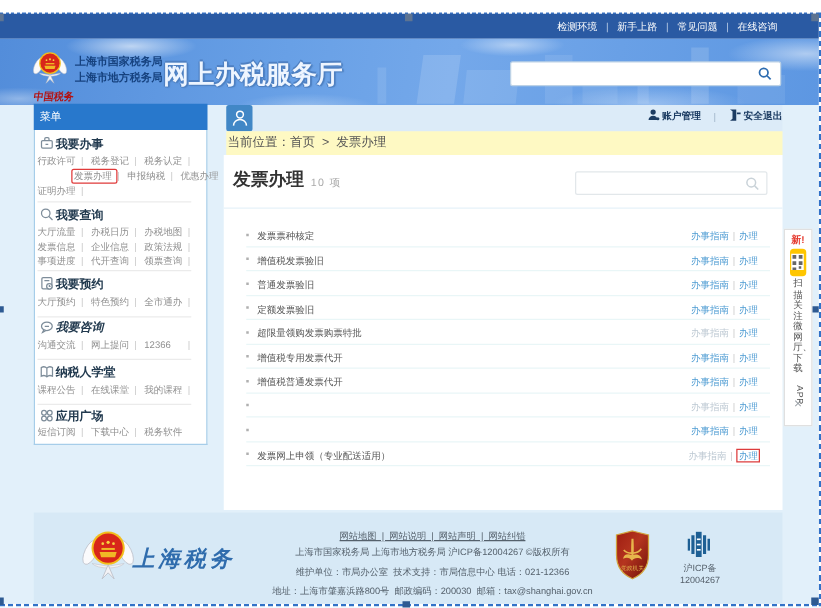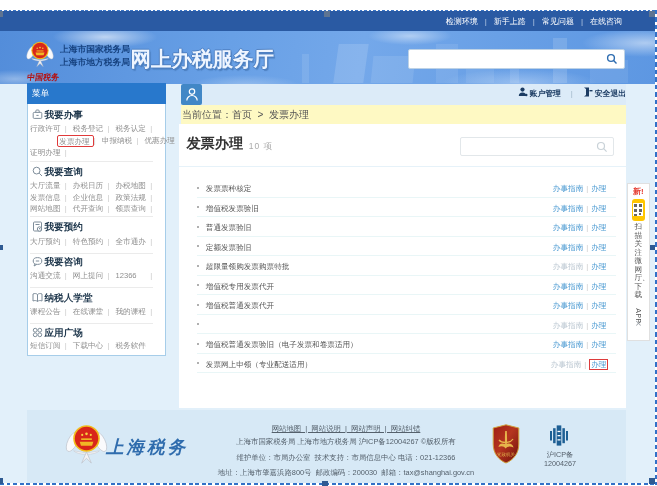--- a/index.html
+++ b/index.html
@@ -143,31 +143,31 @@
 <div class="abs sr" style="top:147.3px;"><span class="ci">证明办理</span><span class="cs">|</span></div>
 <div class="abs sd" style="top:161px;"></div>
 <div class="abs sh" style="top:166.2px;"><svg width="11" height="11" viewBox="0 0 11 11" stroke="#7e8d9a" stroke-width="1">
       <g fill="none">
         <circle cx="4.6" cy="4.6" r="3.4"></circle>
         <line x1="7.2" y1="7.2" x2="10" y2="10"></line>
       </g>
     </svg>我要查询</div>
 <div class="abs sr" style="top:180.3px;"><span class="ci">大厅流量</span><span class="cs">|</span><span class="ci">办税日历</span><span class="cs">|</span><span class="ci">办税地图</span><span class="cs">|</span></div>
 <div class="abs sr" style="top:191.7px;"><span class="ci">发票信息</span><span class="cs">|</span><span class="ci">企业信息</span><span class="cs">|</span><span class="ci">政策法规</span><span class="cs">|</span></div>
-<div class="abs sr" style="top:203.2px;"><span class="ci">网站地图</span><span class="cs">|</span><span class="ci">代开查询</span><span class="cs">|</span><span class="ci">领票查询</span><span class="cs">|</span></div>
+<div class="abs sr" style="top:203.2px;"><span class="ci">事项进度</span><span class="cs">|</span><span class="ci">代开查询</span><span class="cs">|</span><span class="ci">领票查询</span><span class="cs">|</span></div>
 <div class="abs sd" style="top:216px;"></div>
 <div class="abs sh" style="top:220.8px;"><svg width="11" height="11" viewBox="0 0 11 11" fill="none" stroke="#7e8d9a" stroke-width="1">
       <rect x="1.5" y="1" width="8" height="9" rx="1"></rect>
       <line x1="3.5" y1="3.5" x2="7.5" y2="3.5"></line>
       <circle cx="7.5" cy="8" r="2.2" fill="#fff"></circle>
       <path d="M7.5 7 v1 h1"></path>
     </svg>我要预约</div>
 <div class="abs sr" style="top:235.5px;"><span class="ci">大厅预约</span><span class="cs">|</span><span class="ci">特色预约</span><span class="cs">|</span><span class="ci">全市通办</span><span class="cs">|</span></div>
 <div class="abs sd" style="top:252.5px;"></div>
-<div class="abs sh" style="top:256.3px;"><svg width="11" height="11" viewBox="0 0 11 11" fill="none" stroke="#7e8d9a" stroke-width="1">
+<div class="abs sh" style="top:256.3px;font-style:italic;"><svg width="11" height="11" viewBox="0 0 11 11" fill="none" stroke="#7e8d9a" stroke-width="1">
       <ellipse cx="5.5" cy="5" rx="4.3" ry="3.4"></ellipse>
       <path d="M3 8 l-1 2 l2.5-1.4"></path>
       <line x1="3.8" y1="5" x2="7.2" y2="5"></line>
     </svg>我要咨询</div>
 <div class="abs sr" style="top:270.3px;"><span class="ci">沟通交流</span><span class="cs">|</span><span class="ci">网上提问</span><span class="cs">|</span><span class="ci">12366</span><span class="cs">|</span></div>
 <div class="abs sd" style="top:287px;"></div>
 <div class="abs sh" style="top:291.6px;"><svg width="11" height="11" viewBox="0 0 11 11" fill="none" stroke="#7e8d9a" stroke-width="1">
       <path d="M5.5 2.5 C4.5 1.5 2.5 1.2 1 2 v7 C2.5 8.2 4.5 8.5 5.5 9.5 C6.5 8.5 8.5 8.2 10 9 v-7 C8.5 1.2 6.5 1.5 5.5 2.5 v7"></path>
     </svg>纳税人学堂</div>
 <div class="abs sr" style="top:305.5px;"><span class="ci">课程公告</span><span class="cs">|</span><span class="ci">在线课堂</span><span class="cs">|</span><span class="ci">我的课程</span><span class="cs">|</span></div>
@@ -249,21 +249,20 @@
       <div class="rl">办事指南<span class="sp">|</span>办理</div>
       <div class="rline"></div>
     </div>
   <div class="row" style="top:190.5px;">
       <div class="rb"></div>
       <div class="rl"><span class="gray">办事指南</span><span class="sp">|</span>办理</div>
       <div class="rline"></div>
     </div>
   <div class="row" style="top:210px;">
       <div class="rb"></div>
-      <div class="rt">增值税普通发票验旧（电子发票和卷票适用）</div>
       <div class="rl">办事指南<span class="sp">|</span>办理</div>
       <div class="rline"></div>
     </div>
   <div class="row" style="top:229.5px;">
       <div class="rb"></div>
       <div class="rt">发票网上申领（专业配送适用）</div>
       <div class="rl"><span class="gray">办事指南</span><span class="sp">|</span><span class="rbox" style="color:#4b9ad2;">办理</span></div>
       <div class="rline"></div>
     </div>
 </div>

